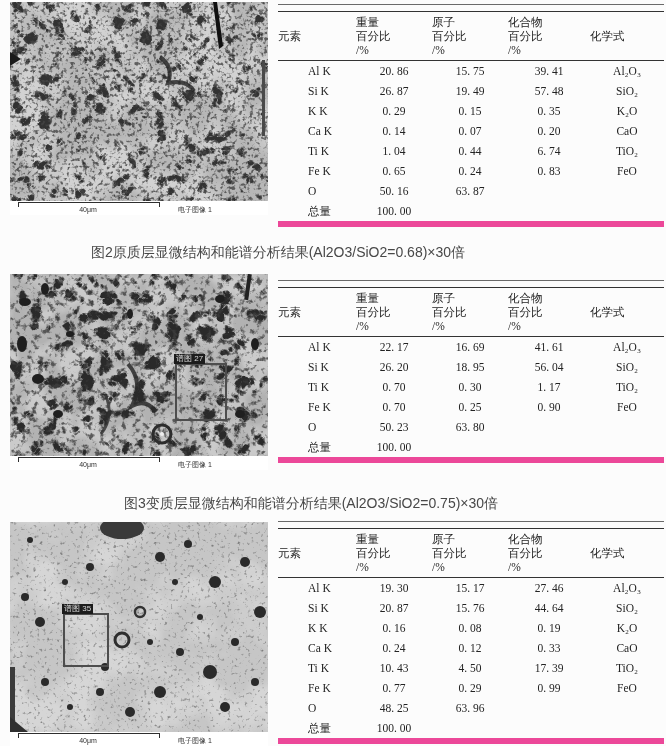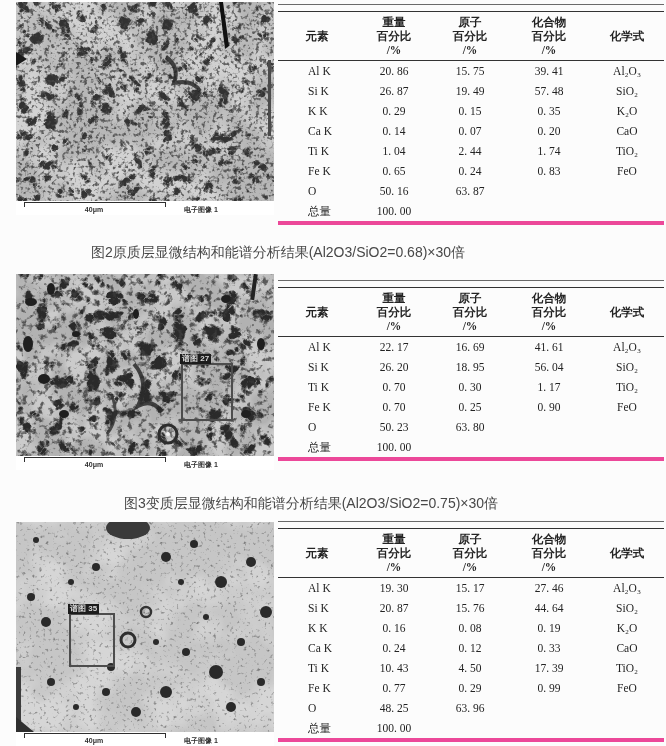--- a/index.html
+++ b/index.html
@@ -1,39 +1,39 @@
 <!DOCTYPE html>
 <html><head>
 <meta charset="utf-8">
 <style>
   html,body{margin:0;padding:0;background:#ffffff;}
   .page{position:relative;width:666px;height:746px;background:#fcfcfc;overflow:hidden;
         font-family:"Liberation Sans","DejaVu Sans",sans-serif;color:#2b2b2b;}
 
   
-  .fig{position:absolute;left:16px;width:258px;background:#fff;font-weight:bold;}
+  .fig{position:absolute;left:10px;width:258px;background:#fff;}
   .fig svg{display:block;}
   .strip{position:relative;height:14px;background:#fff;}
   .sbar{position:absolute;left:8px;top:1px;width:140px;height:4px;
         border-top:1px solid #2f2f2f;border-left:1px solid #2f2f2f;border-right:1px solid #2f2f2f;}
   .slabel{position:absolute;left:8px;top:5px;width:140px;text-align:center;
           font-size:7px;line-height:8px;color:#2f2f2f;}
   .tlabel{position:absolute;left:168px;top:5px;font-size:7px;line-height:8px;color:#2f2f2f;}
   .specbox{position:absolute;border:2px solid #4d4d4d;background:transparent;}
   .speclabel{position:absolute;background:#1c1c1c;color:#d8d8d8;font-size:8px;
              line-height:10px;padding:0 2px;white-space:nowrap;}
 
   
   .tblwrap{position:absolute;left:278px;width:386px;border-top:1px solid #6a6a6a;padding-top:6px;}
   table{border-collapse:collapse;table-layout:fixed;width:386px;
         font-family:"Liberation Serif","DejaVu Serif",serif;font-size:11.5px;color:#232323;}
   thead tr{border-top:1.5px solid #333;border-bottom:1.5px solid #333;}
-  th{font-weight:bold;vertical-align:middle;text-align:center;
+  th{font-weight:normal;vertical-align:middle;text-align:left;
      white-space:pre-line;line-height:14px;padding:3px 0;}
-  tbody{border-bottom:4px solid #ec4899;}
+  tbody{border-bottom:6px solid #ec4899;}
   td{height:20px;text-align:center;padding:0;}
   td.el{text-align:left;padding-left:30px;}
 
   
   .caption{position:absolute;left:0;width:556px;text-align:center;
            font-size:14px;line-height:18px;color:#484848;}
 </style>
 </head>
 <body>
 
@@ -126,22 +126,22 @@
           <tr>
           <td class="el">Ca K</td>
           <td>0. 14</td>
           <td>0. 07</td>
           <td>0. 20</td>
           <td>CaO</td>
         </tr>
           <tr>
           <td class="el">Ti K</td>
           <td>1. 04</td>
-          <td>2. 44</td>
-          <td>1. 74</td>
+          <td>0. 44</td>
+          <td>6. 74</td>
           <td>TiO₂</td>
         </tr>
           <tr>
           <td class="el">Fe K</td>
           <td>0. 65</td>
           <td>0. 24</td>
           <td>0. 83</td>
           <td>FeO</td>
         </tr>
           <tr>

